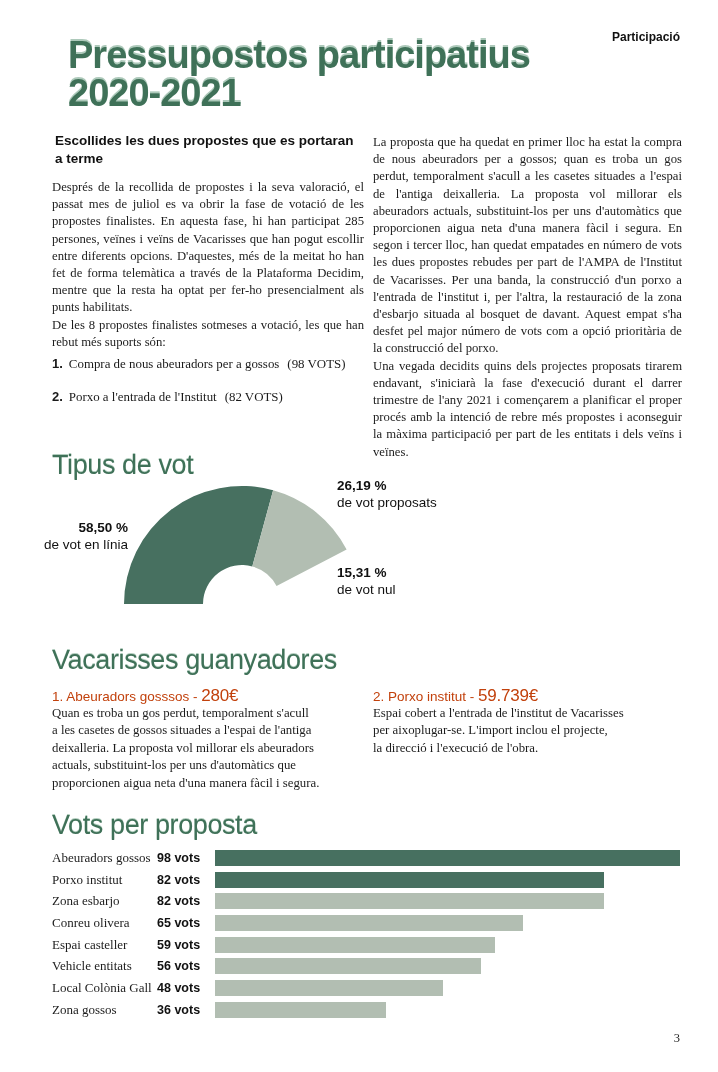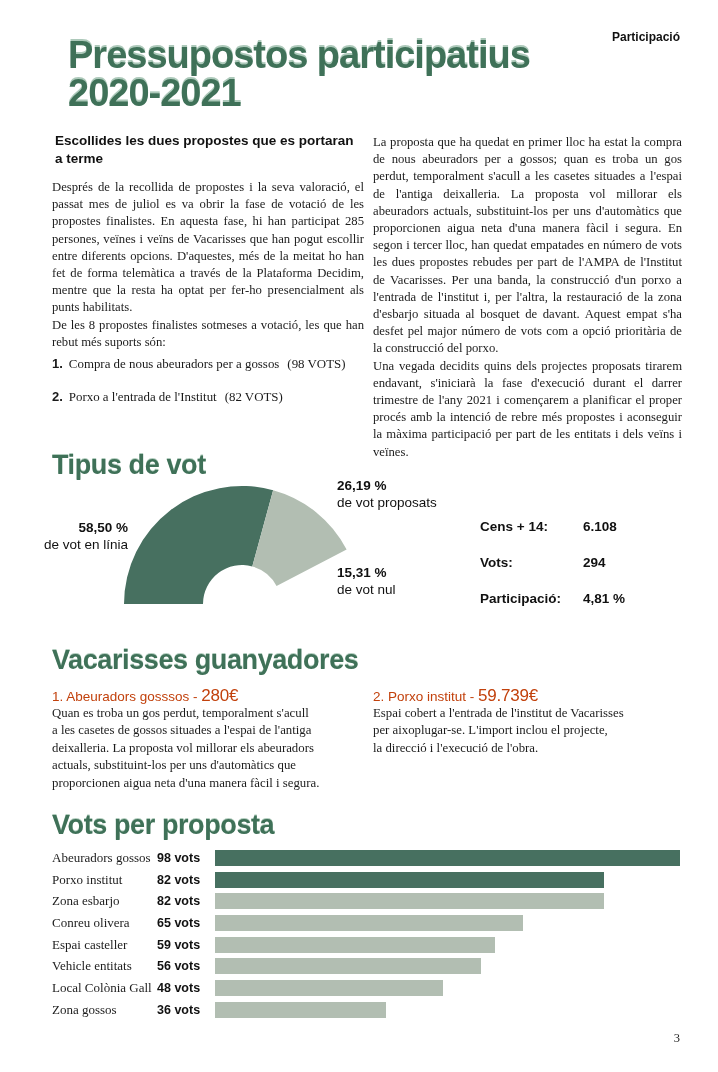--- a/index.html
+++ b/index.html
@@ -14,21 +14,21 @@
   .page-tag{top:30px;right:38px;font-weight:bold;font-size:12px;color:#111;}
 
   .doc-title{
     left:68px;top:36px;
     font-weight:bold;font-size:38px;line-height:38px;letter-spacing:-1px;
     color:#3f7158;
     text-shadow:0 -2px 0 rgba(159,192,174,0.85);
   }
 
   .section-heading{
-    font-weight:bold;font-size:27px;letter-spacing:-0.4px;color:#3f7158;
+    font-weight:normal;font-size:27px;letter-spacing:-0.4px;color:#3f7158;
     text-shadow:0 -1px 0 rgba(159,192,174,0.8);
   }
 
   .subhead{
     left:55px;top:132px;width:312px;
     font-weight:bold;font-size:13.5px;line-height:18px;color:#111;
     white-space:pre-line;
   }
 
   .bodytext{
@@ -124,28 +124,20 @@
   </div>
   <div class="abs fan-label lbl-presencial">
     <div class="pct">26,19 %</div>
     <div>de vot proposats</div>
   </div>
   <div class="abs fan-label lbl-nul">
     <div class="pct">15,31 %</div>
     <div>de vot nul</div>
   </div>
 
-  <div class="abs stats">
-    <div>Cens + 14:</div>
-    <div>6.108</div>
-    <div>Vots:</div>
-    <div>294</div>
-    <div>Participació:</div>
-    <div>4,81 %</div>
-  </div>
 
   <div class="abs section-heading h-guany">Vacarisses guanyadores</div>
 
   <div class="abs winner-title w1t">
     <span>1. Abeuradors gosssos - </span><span class="amount">280€</span>
   </div>
   <div class="abs serif winner-body w1b">Quan es troba un gos perdut, temporalment s'acull
 a les casetes de gossos situades a l'espai de l'antiga
 deixalleria. La proposta vol millorar els abeuradors
 actuals, substituint-los per uns d'automàtics que

